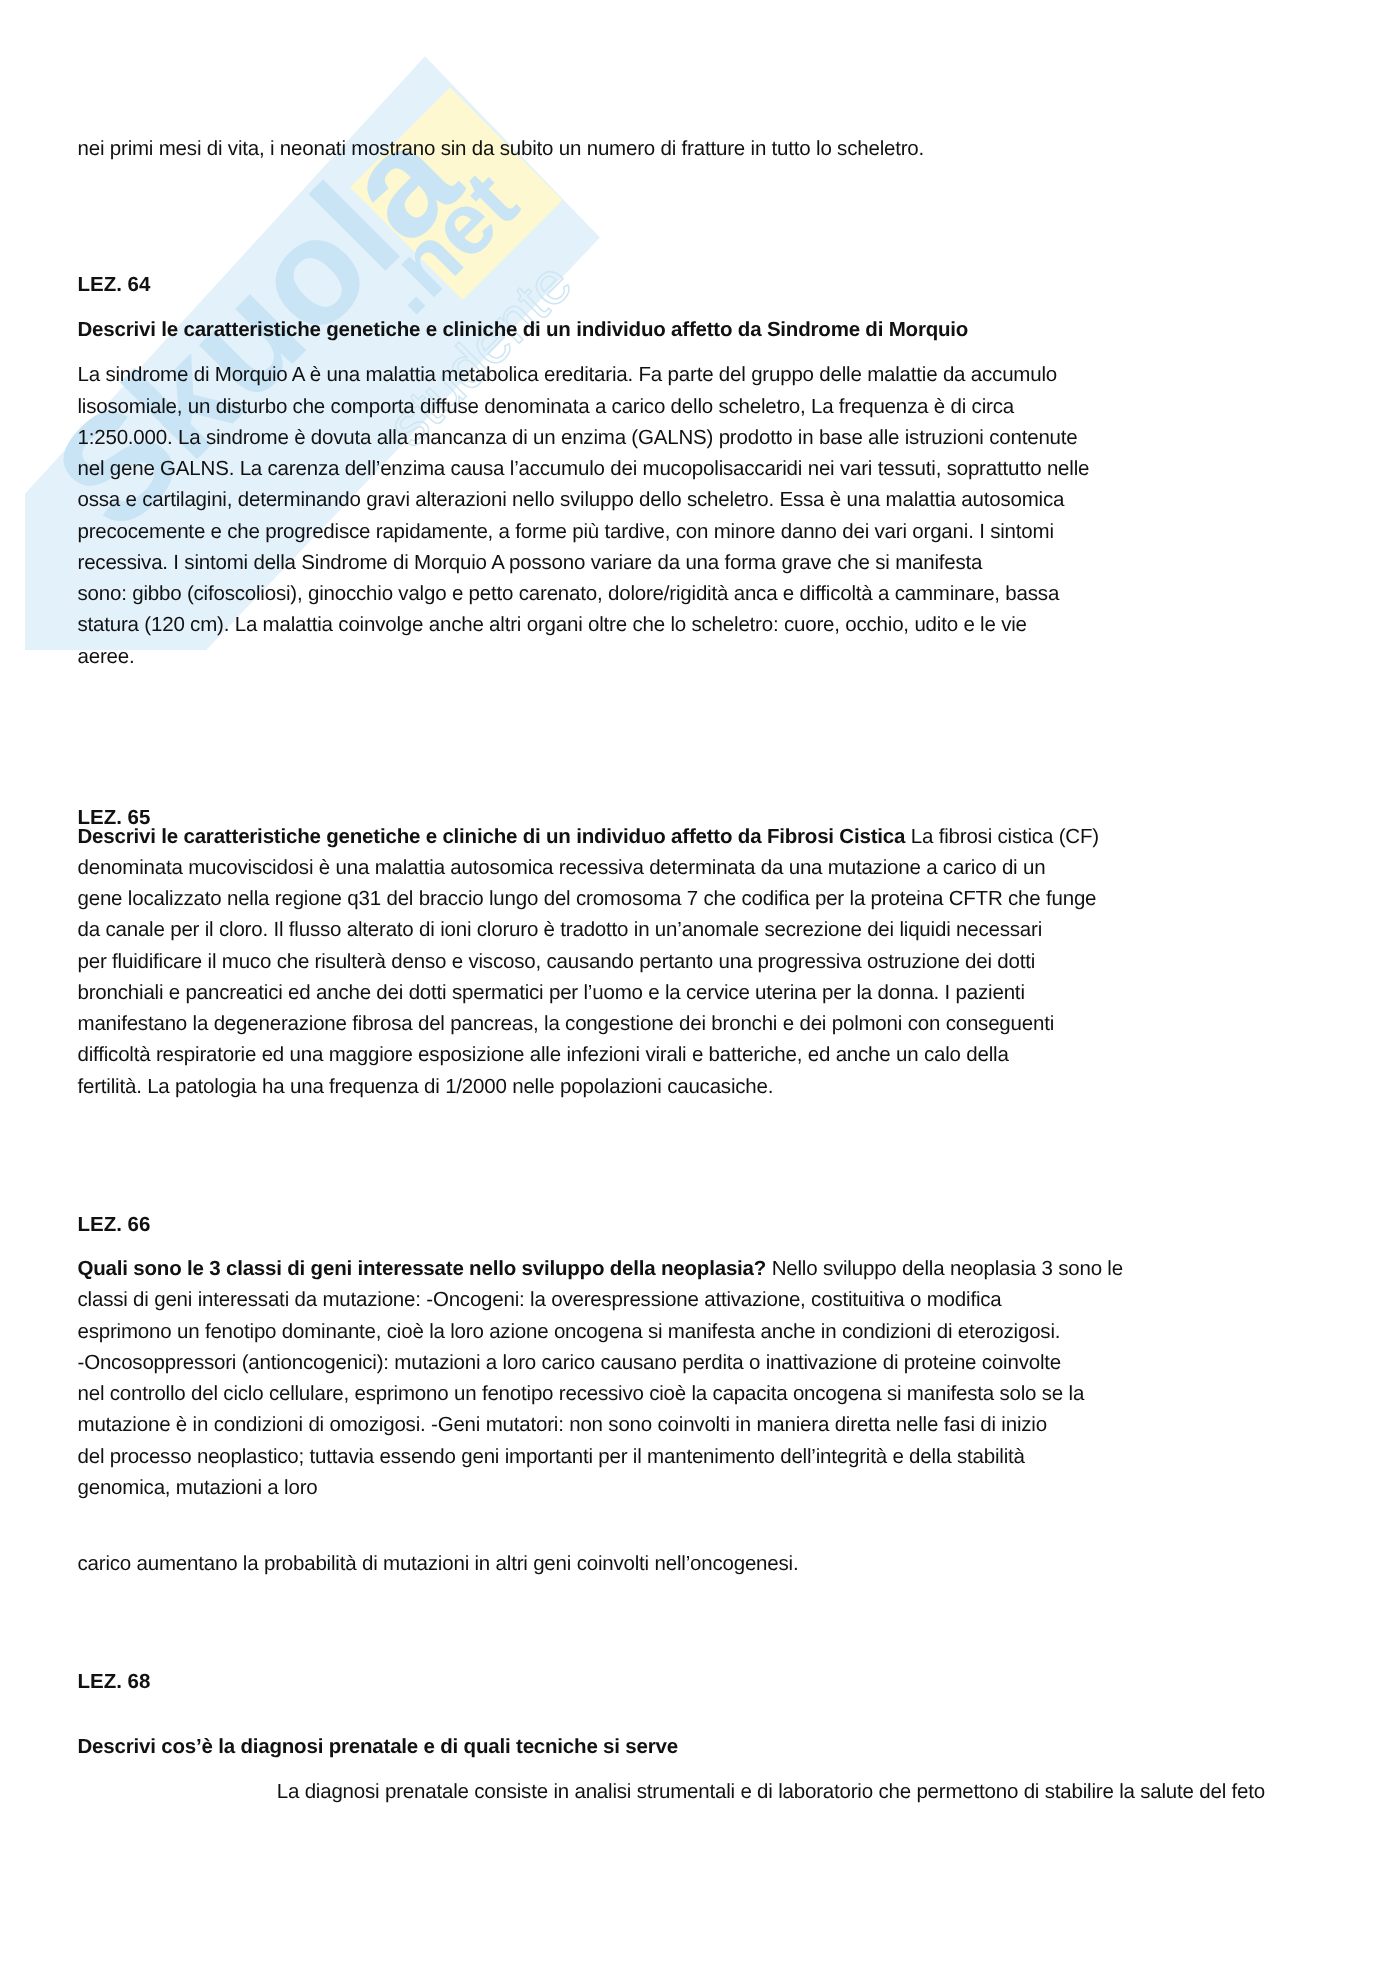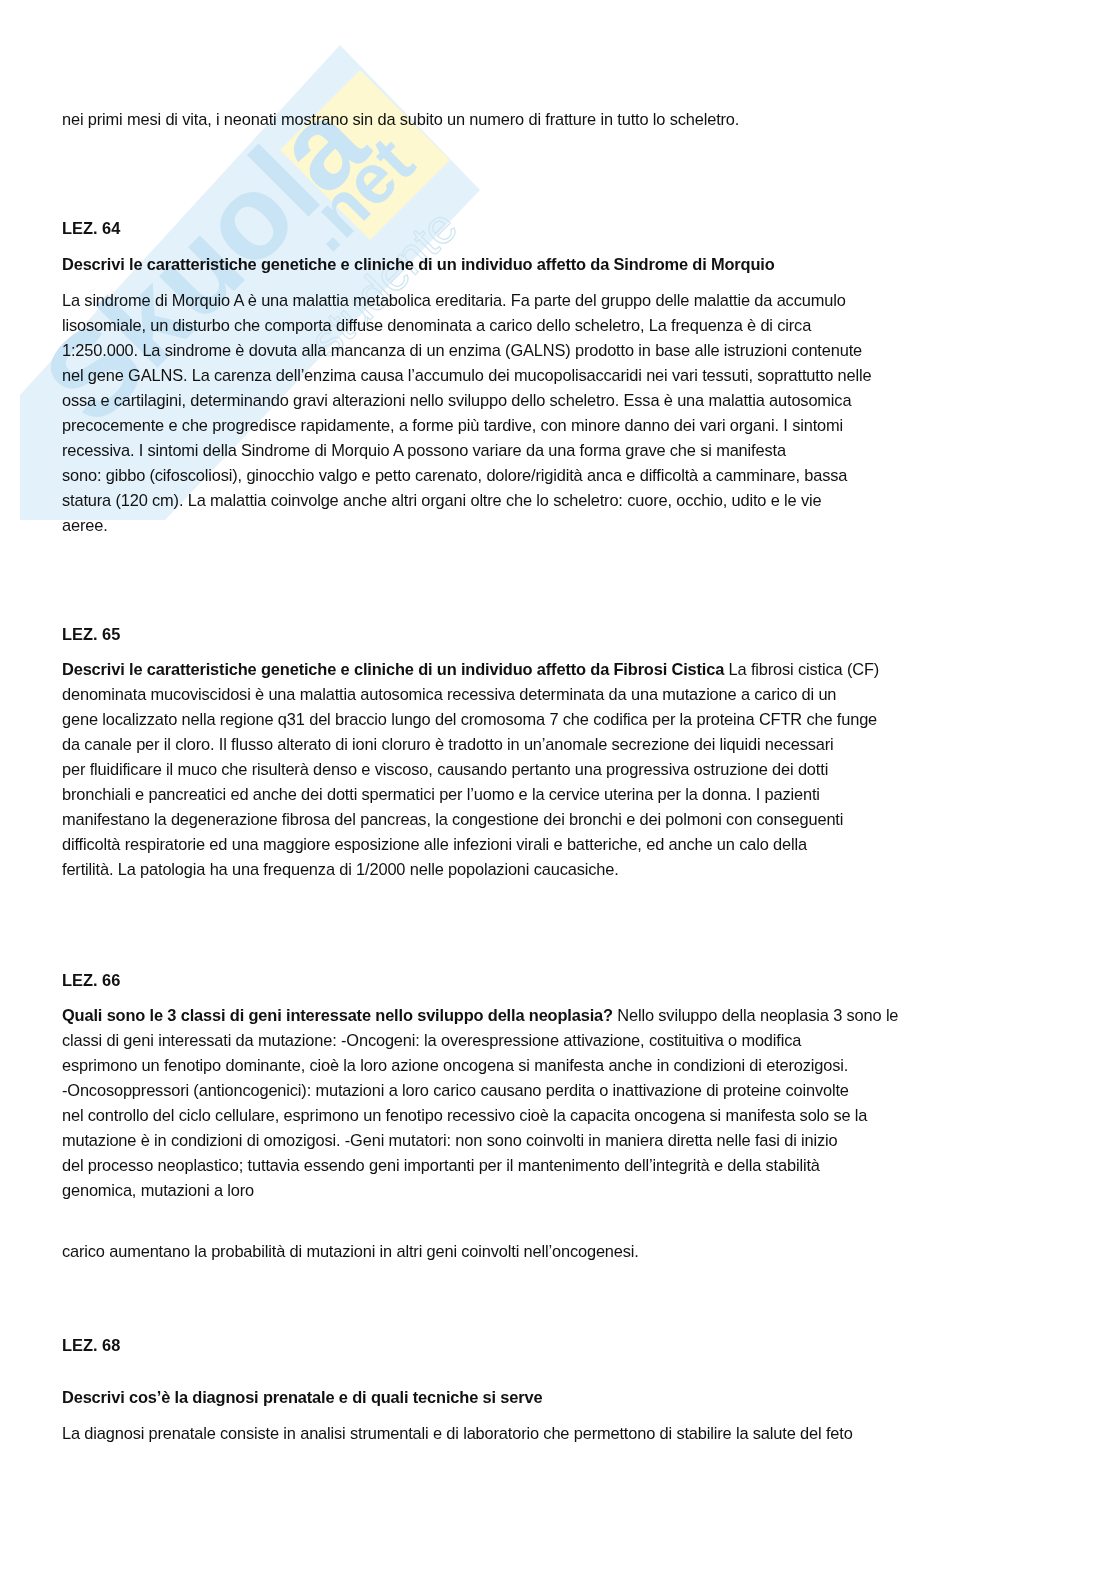--- a/index.html
+++ b/index.html
@@ -35,21 +35,21 @@
     <p>1:250.000. La sindrome è dovuta alla mancanza di un enzima (GALNS) prodotto in base alle istruzioni contenute</p>
     <p>nel gene GALNS. La carenza dell’enzima causa l’accumulo dei mucopolisaccaridi nei vari tessuti, soprattutto nelle</p>
     <p>ossa e cartilagini, determinando gravi alterazioni nello sviluppo dello scheletro. Essa è una malattia autosomica</p>
     <p>precocemente e che progredisce rapidamente, a forme più tardive, con minore danno dei vari organi. I sintomi</p>
     <p>recessiva. I sintomi della Sindrome di Morquio A possono variare da una forma grave che si manifesta</p>
     <p>sono: gibbo (cifoscoliosi), ginocchio valgo e petto carenato, dolore/rigidità anca e difficoltà a camminare, bassa</p>
     <p>statura (120 cm). La malattia coinvolge anche altri organi oltre che lo scheletro: cuore, occhio, udito e le vie</p>
     <p>aeree.</p>
   </div>
 
-  <div class="lez" style="top:622px;">LEZ. 65</div>
+  <div class="lez" style="top:642px;">LEZ. 65</div>
   <div class="block" style="top:657px;">
     <p><span class="q">Descrivi le caratteristiche genetiche e cliniche di un individuo affetto da Fibrosi Cistica</span><span> La fibrosi cistica (CF)</span></p>
     <p>denominata mucoviscidosi è una malattia autosomica recessiva determinata da una mutazione a carico di un</p>
     <p>gene localizzato nella regione q31 del braccio lungo del cromosoma 7 che codifica per la proteina CFTR che funge</p>
     <p>da canale per il cloro. Il flusso alterato di ioni cloruro è tradotto in un’anomale secrezione dei liquidi necessari</p>
     <p>per fluidificare il muco che risulterà denso e viscoso, causando pertanto una progressiva ostruzione dei dotti</p>
     <p>bronchiali e pancreatici ed anche dei dotti spermatici per l’uomo e la cervice uterina per la donna. I pazienti</p>
     <p>manifestano la degenerazione fibrosa del pancreas, la congestione dei bronchi e dei polmoni con conseguenti</p>
     <p>difficoltà respiratorie ed una maggiore esposizione alle infezioni virali e batteriche, ed anche un calo della</p>
     <p>fertilità. La patologia ha una frequenza di 1/2000 nelle popolazioni caucasiche.</p>
@@ -63,15 +63,15 @@
     <p>-Oncosoppressori (antioncogenici): mutazioni a loro carico causano perdita o inattivazione di proteine coinvolte</p>
     <p>nel controllo del ciclo cellulare, esprimono un fenotipo recessivo cioè la capacita oncogena si manifesta solo se la</p>
     <p>mutazione è in condizioni di omozigosi. -Geni mutatori: non sono coinvolti in maniera diretta nelle fasi di inizio</p>
     <p>del processo neoplastico; tuttavia essendo geni importanti per il mantenimento dell’integrità e della stabilità</p>
     <p>genomica, mutazioni a loro</p>
   </div>
   <p class="block" style="top:1239px;">carico aumentano la probabilità di mutazioni in altri geni coinvolti nell’oncogenesi.</p>
 
   <div class="lez" style="top:1312px;margin-top:21px;">LEZ. 68</div>
   <p class="block q" style="top:1385px;">Descrivi cos’è la diagnosi prenatale e di quali tecniche si serve</p>
-  <p class="block" style="top:1421px;">La diagnosi prenatale consiste in analisi strumentali e di laboratorio che permettono di stabilire la salute del feto</p>
+  <p class="block" style="top:1421px;text-align:right;">La diagnosi prenatale consiste in analisi strumentali e di laboratorio che permettono di stabilire la salute del feto</p>
 
 </div>
 
 </body></html>

